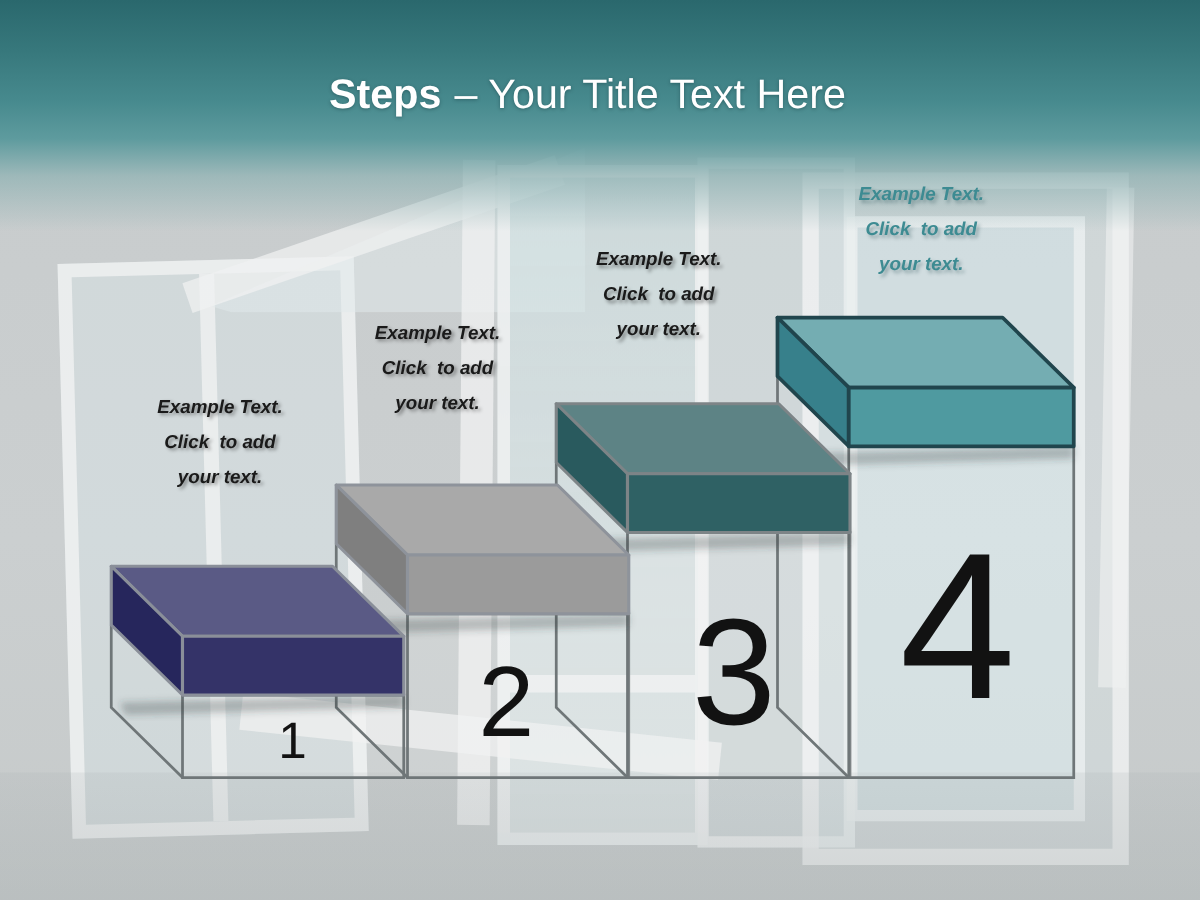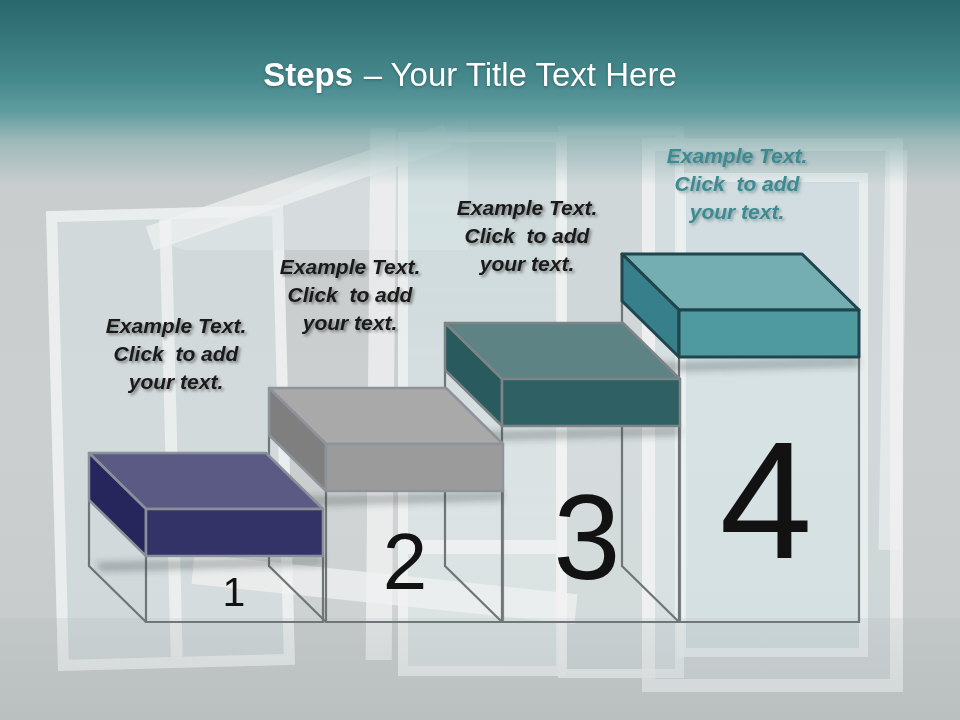--- a/index.html
+++ b/index.html
@@ -34,21 +34,21 @@
   
   .header{position:absolute;left:0;top:0;width:100%;height:185px;
     background:linear-gradient(180deg,#2a686d 0%,#37787c 22%,#478a8e 44%,#5e9b9e 60%,
       rgba(143,178,179,.75) 76%,rgba(200,205,205,0) 100%);}
   .title{position:absolute;left:0;top:56px;width:100%;text-align:center;transform:translateX(-10px);
     font-size:33px;color:#fff;text-shadow:0 1px 3px rgba(0,30,35,.35);}
   .title .b{font-weight:bold;}
   .title .r{font-weight:normal;margin-left:.32em;}
   
   .step-label{position:absolute;width:230px;text-align:center;font-style:italic;font-weight:600;
-    font-size:21px;line-height:28px;color:#1a1a1a;text-shadow:2px 2px 3px rgba(0,0,0,.4);}
+    font-size:15px;line-height:28px;color:#1a1a1a;text-shadow:2px 2px 3px rgba(0,0,0,.4);}
   .step-label div{white-space:pre;}
   .step-label.teal{color:#3d8b92;text-shadow:2px 2px 3px rgba(20,60,65,.35);}
   .lbl1{left:61px;top:312px;}
   .lbl2{left:235px;top:253px;}
   .lbl3{left:412px;top:194px;}
   .lbl4{left:622px;top:142px;}
   
   svg.steps{position:absolute;left:0;top:0;}
   .wire{fill:none;stroke-width:2.2;}
   .wire-face{fill:rgba(255,255,255,.12);stroke-width:2.2;}

